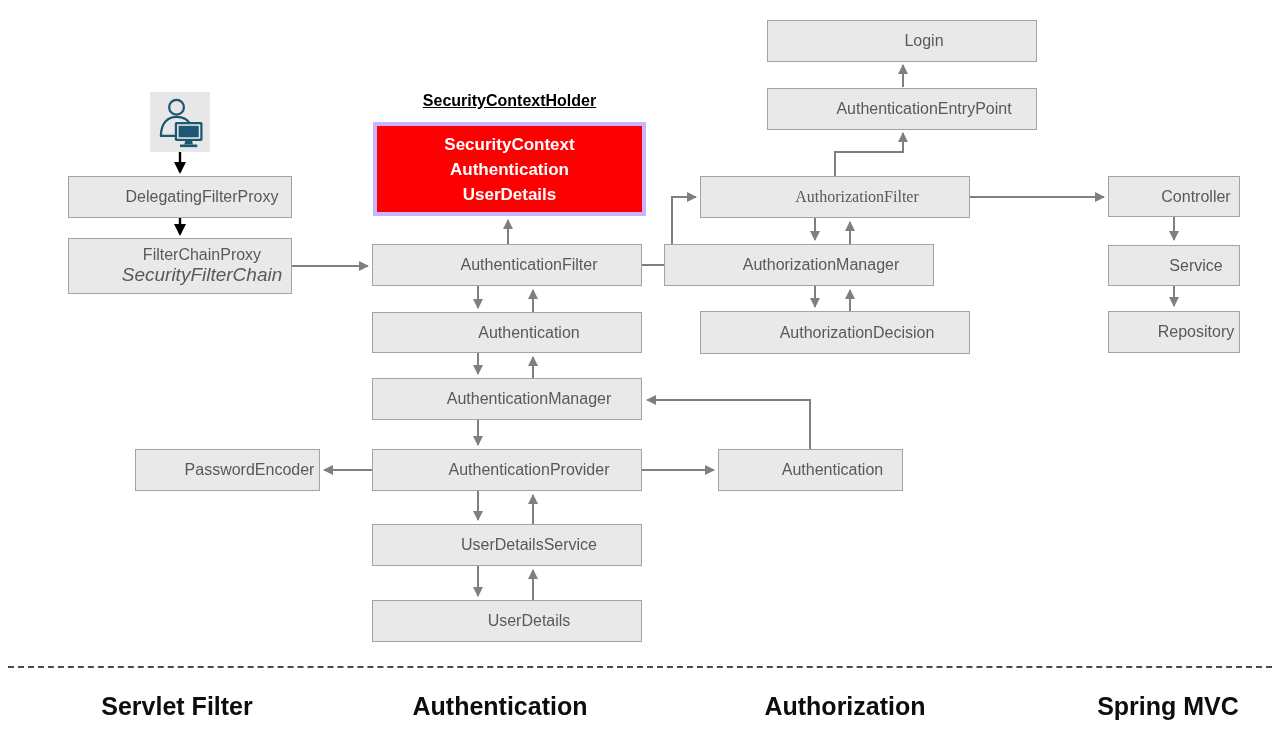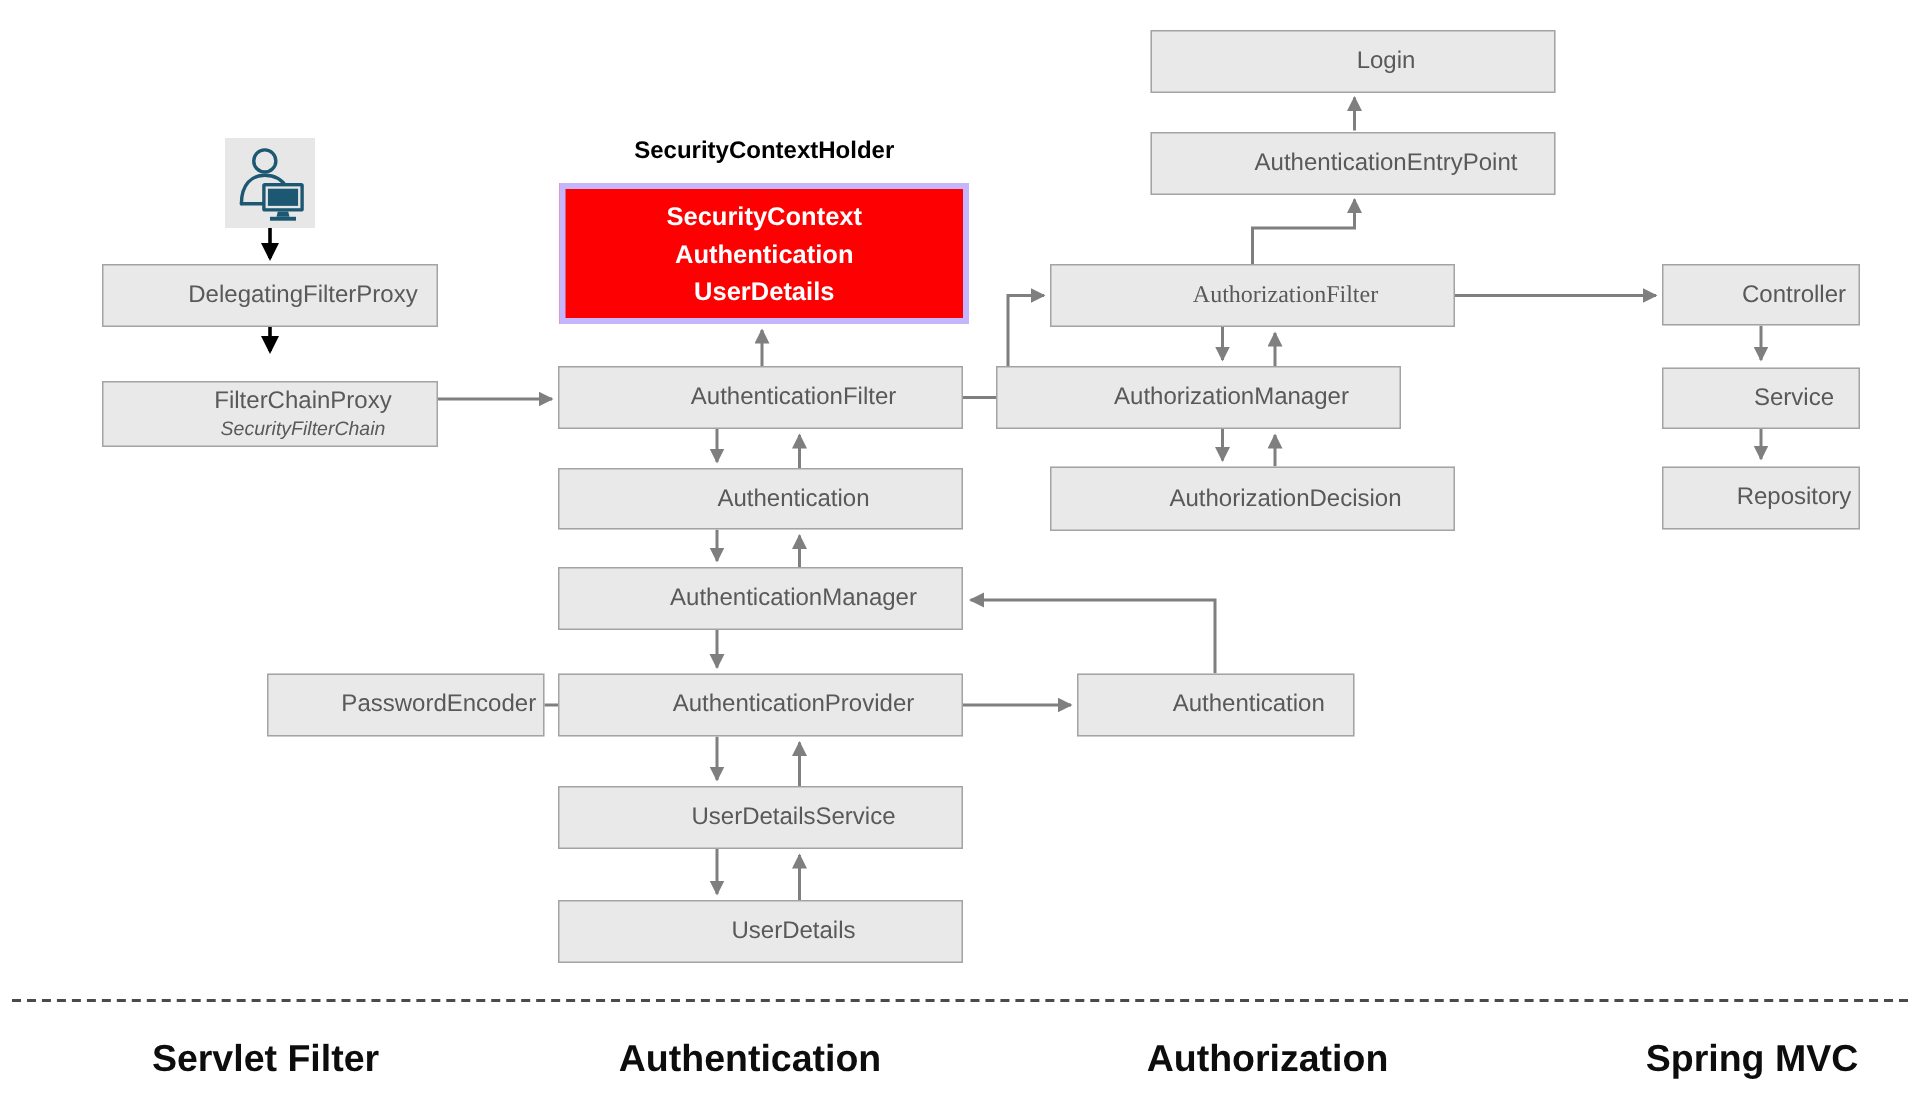--- a/index.html
+++ b/index.html
@@ -8,24 +8,24 @@
     font-family:"Liberation Sans",sans-serif;
   }
   .wires{position:absolute;left:0;top:0;width:1280px;height:745px;z-index:1;}
   .node{
     position:absolute;z-index:2;box-sizing:border-box;
     background:#e9e9e9;border:1px solid #a3a3a3;color:#595959;
     display:flex;align-items:center;justify-content:center;
     font-size:16px;line-height:1.1;padding-left:44px;
   }
   .node-stack{flex-direction:column;}
-  .sub-label{font-style:italic;font-size:13px;margin-top:2px;}
+  .sub-label{font-style:italic;font-size:19px;margin-top:2px;}
   .holder-title{
     position:absolute;z-index:2;left:373px;top:92px;width:273px;
-    text-align:center;font-size:16px;font-weight:700;color:#000000;
+    text-align:center;font-size:16px;font-weight:700;color:#000000;text-decoration:underline;
   }
   .holder-box{
     position:absolute;z-index:2;left:373px;top:122px;width:265px;height:86px;
     background:#fd0002;border:4px solid #c4b5fd;
     display:flex;flex-direction:column;align-items:center;justify-content:center;
     color:#ffffff;font-weight:700;font-size:17px;line-height:25px;text-align:center;
   }
   .icon-tile{
     position:absolute;z-index:2;left:150px;top:92px;width:60px;height:60px;
     background:#e7e7e7;display:flex;align-items:center;justify-content:center;
@@ -91,37 +91,37 @@
       <path d="M8,46 C8,31 16,24 26,24 C33,24 39,27 42.5,33" fill="none" stroke="#1d5873" stroke-width="2.6" stroke-linecap="round"></path>
       <path d="M8,46 L27,46" fill="none" stroke="#1d5873" stroke-width="2.6" stroke-linecap="round"></path>
       <rect x="24" y="30" width="32" height="22" rx="2" fill="#1d5873"></rect>
       <rect x="27.5" y="33.5" width="25" height="15" fill="#1d5873" stroke="#e7e7e7" stroke-width="1.8"></rect>
       <path d="M36,52 L44,52 L45,56 L35,56 Z" fill="#1d5873"></path>
       <rect x="30" y="56" width="20" height="3" fill="#1d5873"></rect>
     </svg>
   </div>
 
   <div class="node" style="left:68px;top:176px;width:224px;height:42px;">DelegatingFilterProxy</div>
-  <div class="node node-stack" style="left:68px;top:254px;width:224px;height:44px;">
+  <div class="node node-stack" style="left:68px;top:238px;width:224px;height:56px;">
     <span>FilterChainProxy</span>
     <span class="sub-label">SecurityFilterChain</span>
   </div>
 
   <div class="holder-title">SecurityContextHolder</div>
   <div class="holder-box">
     <span>SecurityContext</span>
     <span>Authentication</span>
     <span>UserDetails</span>
   </div>
 
   <div class="node" style="left:372px;top:244px;width:270px;height:42px;">AuthenticationFilter</div>
   <div class="node" style="left:372px;top:312px;width:270px;height:41px;">Authentication</div>
   <div class="node" style="left:372px;top:378px;width:270px;height:42px;">AuthenticationManager</div>
   <div class="node" style="left:372px;top:449px;width:270px;height:42px;">AuthenticationProvider</div>
-  <div class="node" style="left:135px;top:449px;width:185px;height:42px;margin-left:43px;">PasswordEncoder</div>
+  <div class="node" style="left:135px;top:449px;width:185px;height:42px;">PasswordEncoder</div>
   <div class="node" style="left:718px;top:449px;width:185px;height:42px;">Authentication</div>
   <div class="node" style="left:372px;top:524px;width:270px;height:42px;">UserDetailsService</div>
   <div class="node" style="left:372px;top:600px;width:270px;height:42px;">UserDetails</div>
 
   <div class="node" style="left:767px;top:20px;width:270px;height:42px;">Login</div>
   <div class="node" style="left:767px;top:88px;width:270px;height:42px;">AuthenticationEntryPoint</div>
   <div class="node" style="left:700px;top:176px;width:270px;height:42px;font-family:Liberation Serif, serif;">AuthorizationFilter</div>
   <div class="node" style="left:664px;top:244px;width:270px;height:42px;">AuthorizationManager</div>
   <div class="node" style="left:1108px;top:176px;width:132px;height:41px;">Controller</div>
 

